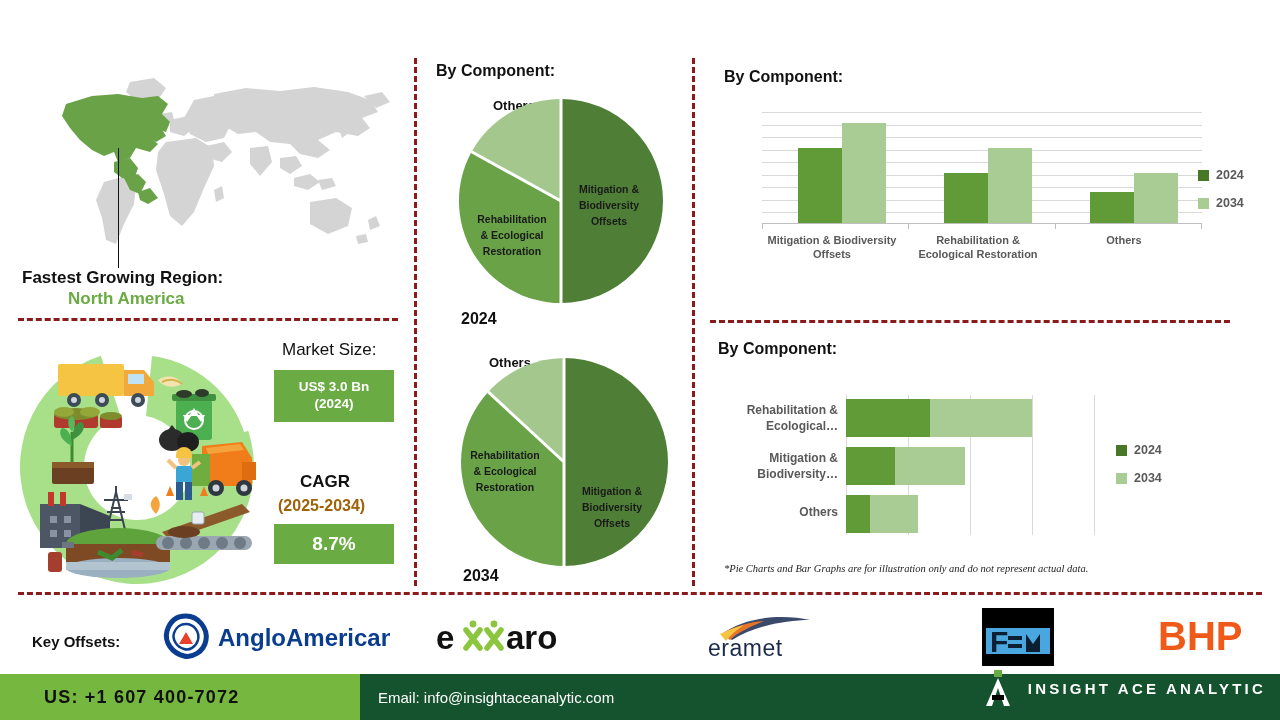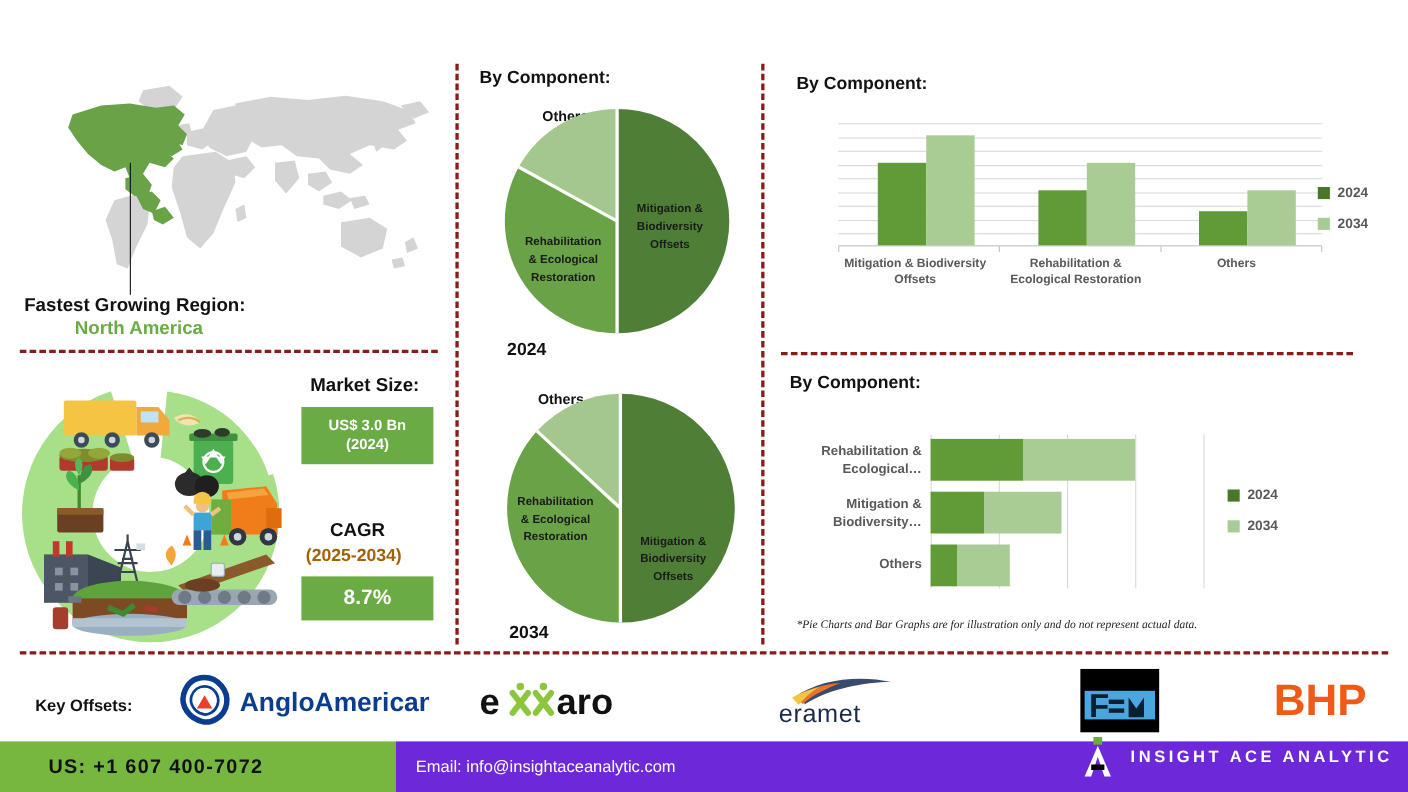--- a/index.html
+++ b/index.html
@@ -53,21 +53,21 @@
     font-size: 17px; font-weight: bold; color: #6aab43;
   }
 
   
   .illus { position: absolute; left: 6px; top: 336px; width: 262px; height: 248px; }
   .illus svg { width: 100%; height: 100%; }
 
   
   .ms-title {
     position: absolute; left: 282px; top: 340px;
-    font-size: 17px; font-weight: bold; color: #111;
+    font-size: 17px; font-weight: normal; color: #111;
   }
   .ms-box {
     position: absolute; left: 274px; top: 370px;
     width: 120px; height: 52px;
     background: #6aab43; color: #fff;
     display: flex; flex-direction: column; align-items: center; justify-content: center;
     font-size: 13.5px; font-weight: bold; line-height: 1.25;
   }
   .cagr-title {
     position: absolute; left: 300px; top: 472px;
@@ -136,21 +136,21 @@
   .logo { position: absolute; }
 
   
   .footer { position: absolute; left: 0; top: 674px; width: 1280px; height: 46px; display: flex; }
   .footer-phone {
     width: 360px; height: 47px; background: #76b73f;
     display: flex; align-items: center; padding-left: 44px;
     color: #111; font-size: 18px; font-weight: bold; letter-spacing: 1.2px;
   }
   .footer-email {
-    flex: 1; height: 46px; background: #6d28d9;
+    flex: 1; height: 46px; background: #14532d;
     display: flex; align-items: center; padding-left: 18px;
     color: #fff; font-size: 15px;
   }
   .brand {
     position: absolute; right: 14px; top: 674px; height: 28px;
     display: flex; align-items: center; gap: 12px;
   }
   .brand-name {
     color: #fff; font-size: 15px; font-weight: bold; letter-spacing: 3.2px;
   }

